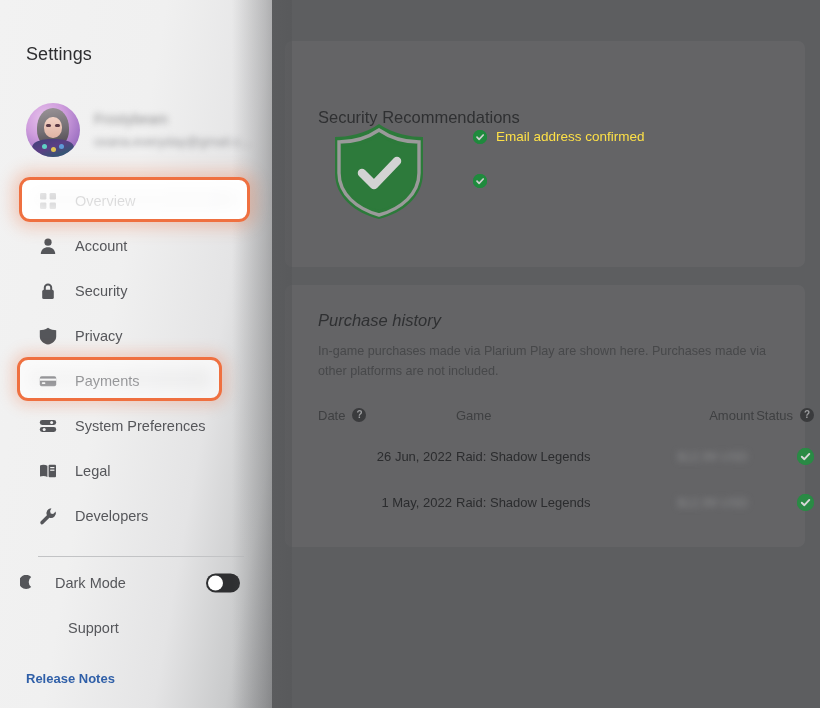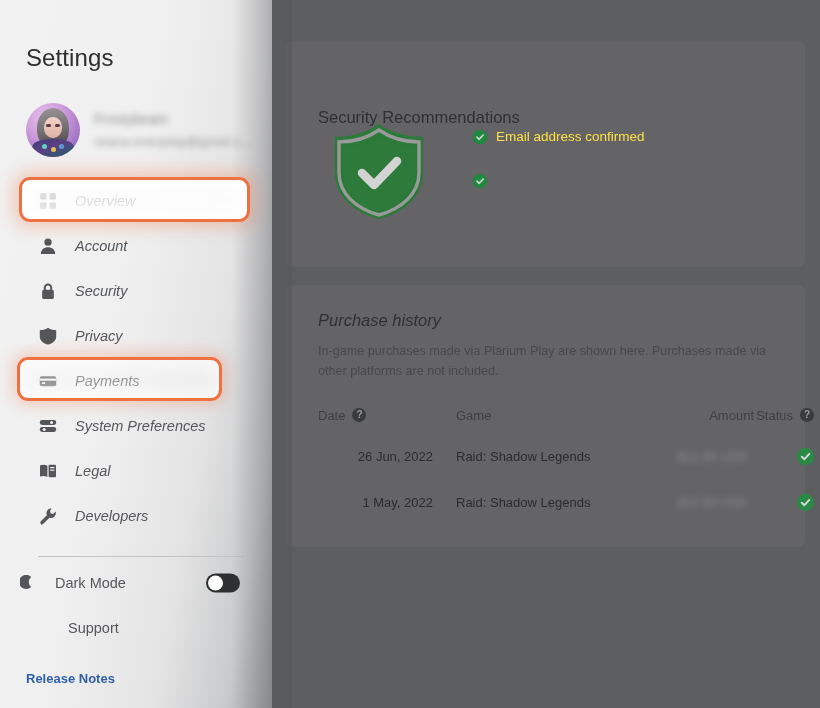--- a/index.html
+++ b/index.html
@@ -33,21 +33,21 @@
     left: 232px; top: 0;
     width: 60px; height: 708px;
     background: linear-gradient(90deg, rgba(90,91,93,0) 0%, rgba(88,89,91,0.30) 55%, rgba(86,87,89,0.62) 100%);
     pointer-events: none;
     z-index: 6;
   }
 
   .settings-title {
     position: absolute;
     left: 26px; top: 44px;
-    font-size: 24px;
+    font-size: 18px;
     font-weight: 400;
     color: #2e2e30;
     letter-spacing: 0.1px;
   }
 
   
   .profile {
     position: absolute;
     left: 26px; top: 103px;
     display: flex;
@@ -104,21 +104,21 @@
     white-space: nowrap;
   }
   .profile-email {
     font-size: 13px;
     color: #97979a;
     filter: blur(3.4px);
     white-space: nowrap;
   }
 
   
-  .nav { position: absolute; left: 0; top: 178px; width: 324px; font-style: italic; }
+  .nav { position: absolute; left: 0; top: 178px; width: 324px; }
   .nav-item {
     position: relative;
     height: 45px;
     display: flex;
     align-items: center;
     padding-left: 38px;
     gap: 18px;
   }
   .nav-icon {
     width: 19px; height: 19px;
@@ -296,21 +296,21 @@
     background: #3a3b3d;
     color: #9b9c9e;
     font-size: 10px;
     font-weight: 700;
     display: flex; align-items: center; justify-content: center;
     line-height: 1;
     flex: none;
   }
 
   .td { font-size: 13px; color: #2b2c2e; }
-  .td.date { text-align: right; padding-right: 23px; }
+  .td.date { text-align: right; padding-right: 4px; }
   .td.amount {
     text-align: right;
     filter: blur(3.2px);
     color: #8a8b8d;
     padding-right: 6px;
   }
   .td.status { display: flex; justify-content: flex-end; }
 
   .status-badge {
     width: 17px; height: 17px;

